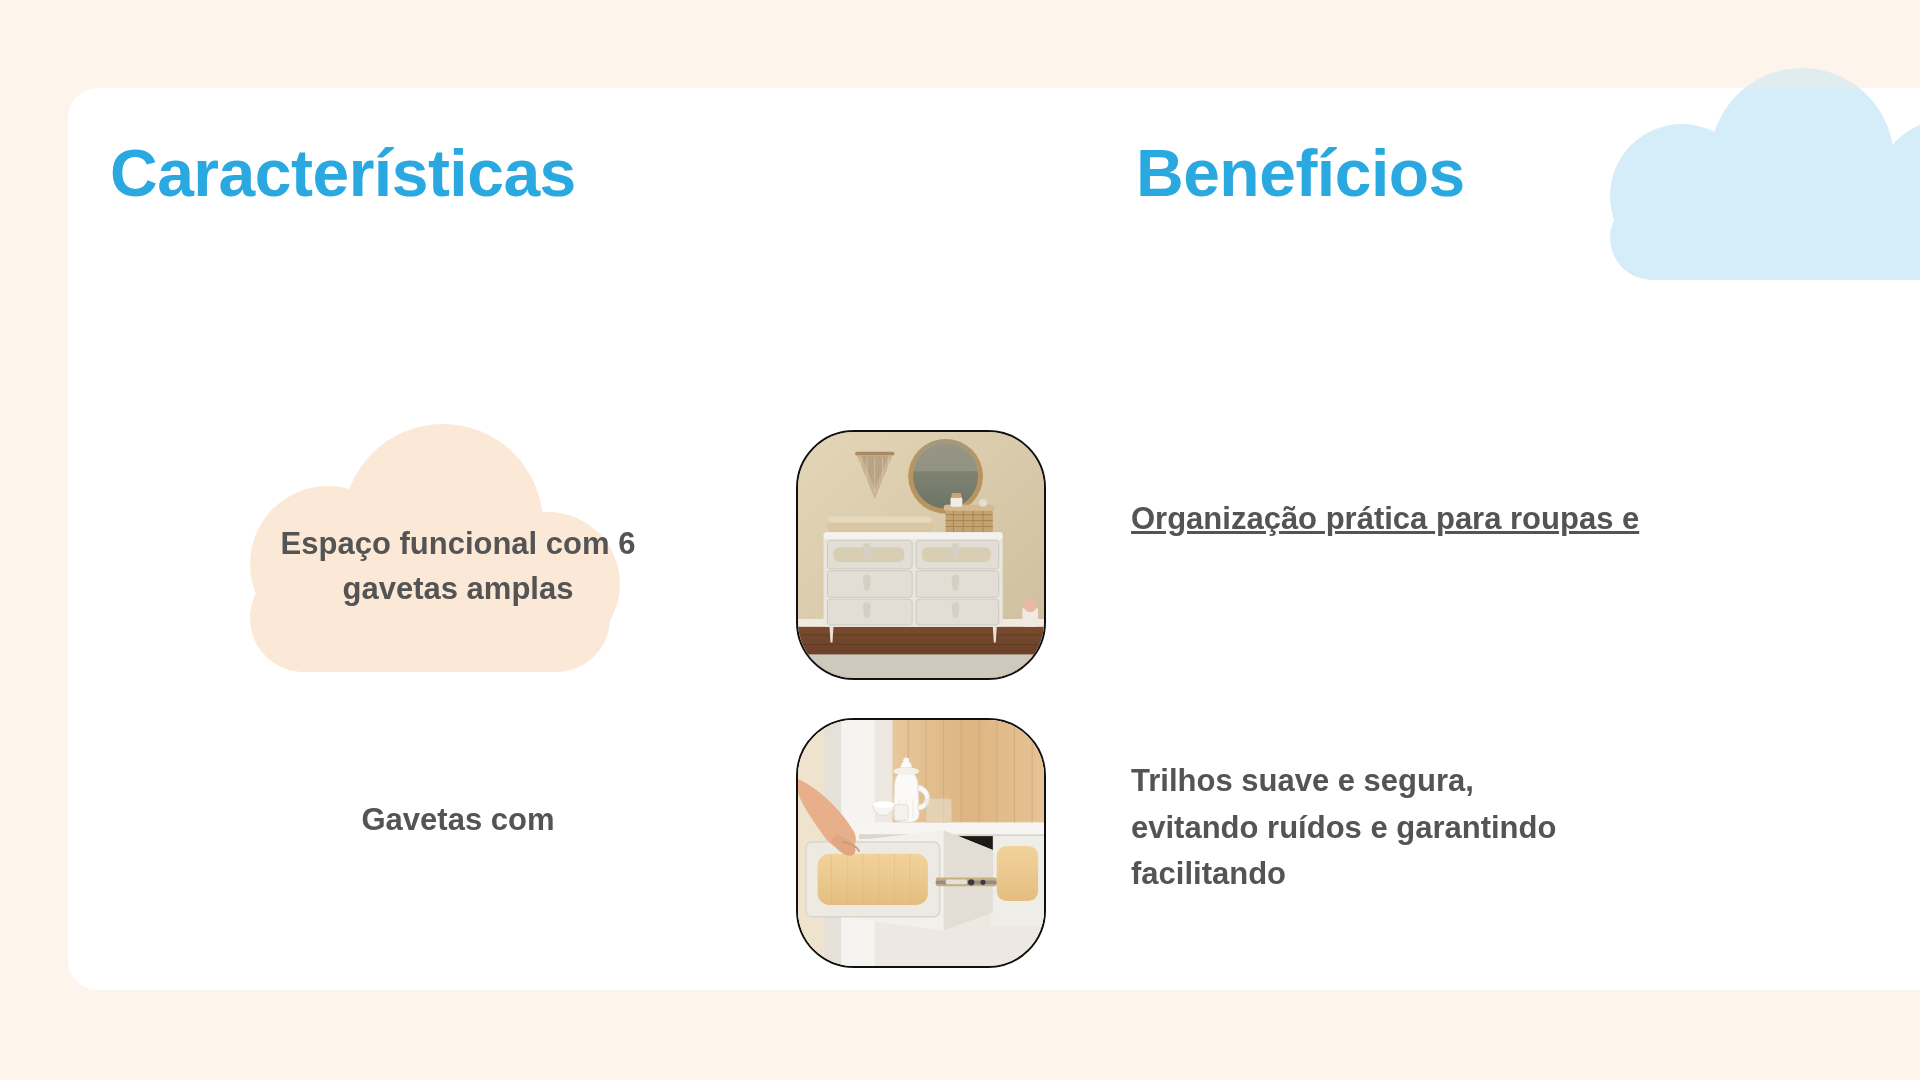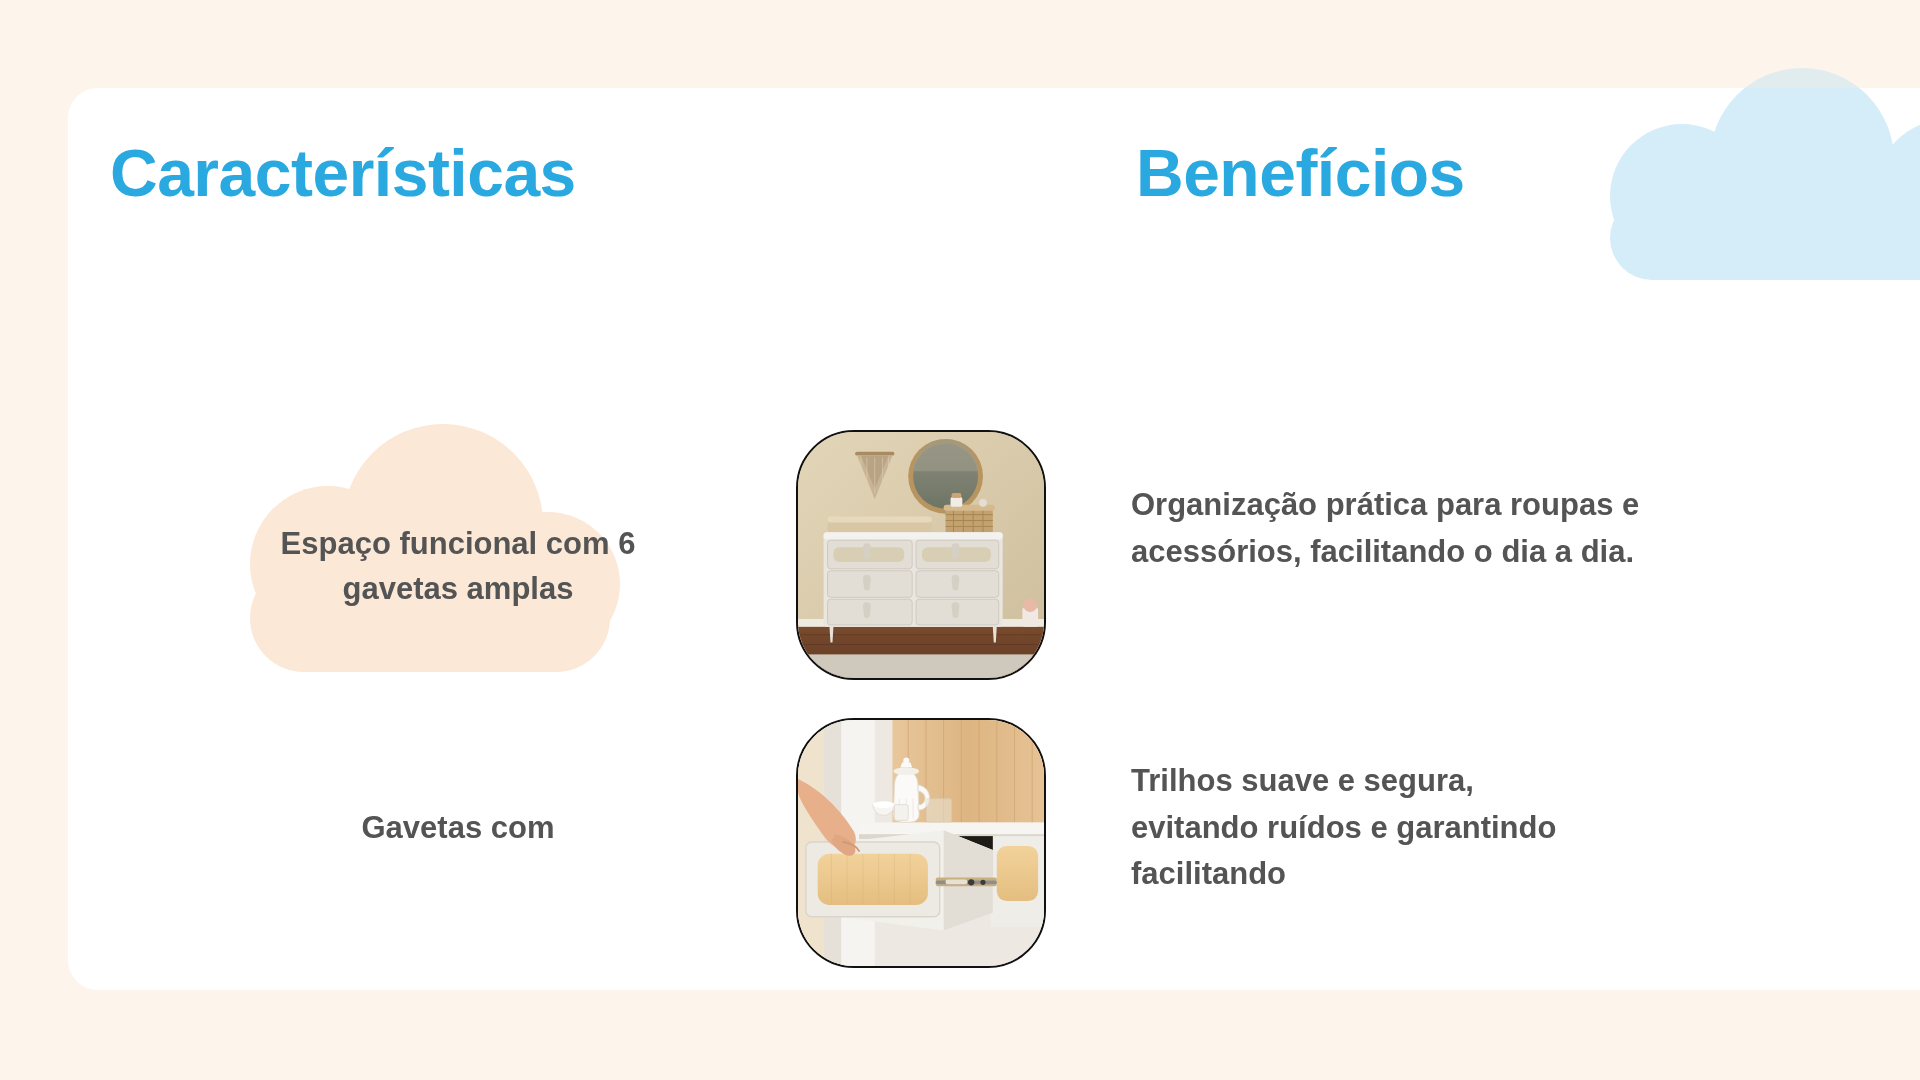--- a/index.html
+++ b/index.html
@@ -88,21 +88,21 @@
     position: absolute;
     width: 560px;
     text-align: center;
     font-size: 31px;
     font-weight: bold;
     color: #545454;
     line-height: 1.45;
     left: 110px;
   }
   .row-1 .feature-text { top: 104px; text-align: center; }
-  .row-2 .feature-text { top: 90px; margin-top: 8px; }
+  .row-2 .feature-text { top: 90px; }
 
   .thumb {
     position: absolute;
     left: 728px;
     width: 250px;
     height: 250px;
     border-radius: 58px;
     overflow: hidden;
     border: 2.5px solid #111;
     background: #D9CDBA;
@@ -112,21 +112,21 @@
 
   .benefit-text {
     position: absolute;
     left: 1063px;
     width: 700px;
     font-size: 31px;
     font-weight: bold;
     color: #545454;
     line-height: 1.5;
   }
-  .row-1 .benefit-text { top: 64px; }
+  .row-1 .benefit-text { top: 78px; text-decoration: underline; }
   .row-2 .benefit-text { top: 50px; }
 
   
   .scene { position: absolute; inset: 0; }
   .scene svg { display: block; width: 100%; height: 100%; }
 </style>
 </head>
 <body>
 
 <div class="cloud cloud-blue-outside">
@@ -278,21 +278,20 @@
             <g>
               <rect x="228" y="178" width="16" height="20" rx="3" fill="#F0E8E2"></rect>
               <circle cx="236" cy="176" r="7" fill="#E7B9A6"></circle>
             </g>
           </svg>
         </div>
       </div>
 
       <div class="benefit-text">
         <span>Organização prática para roupas e</span><br>
-        <span>acessórios, facilitando o dia a dia.</span>
       </div>
     </div>
 
     <div class="row row-2">
 
       <div class="feature-text">
         <span>Gavetas com</span><br>
       </div>
 
       <div class="thumb">

